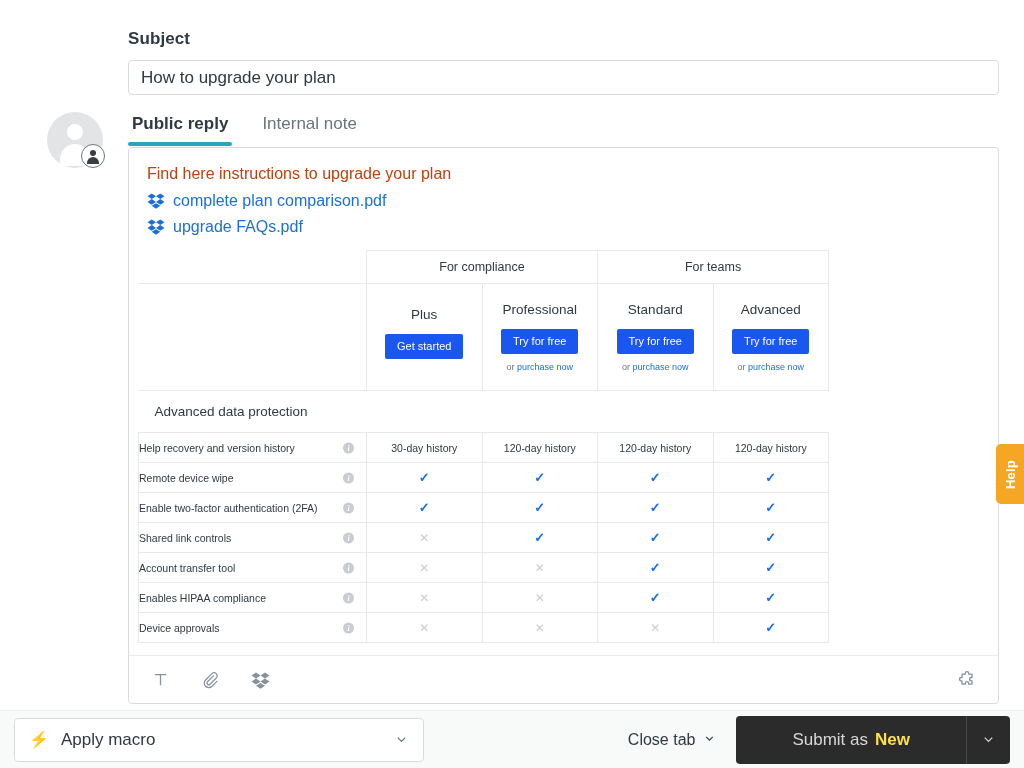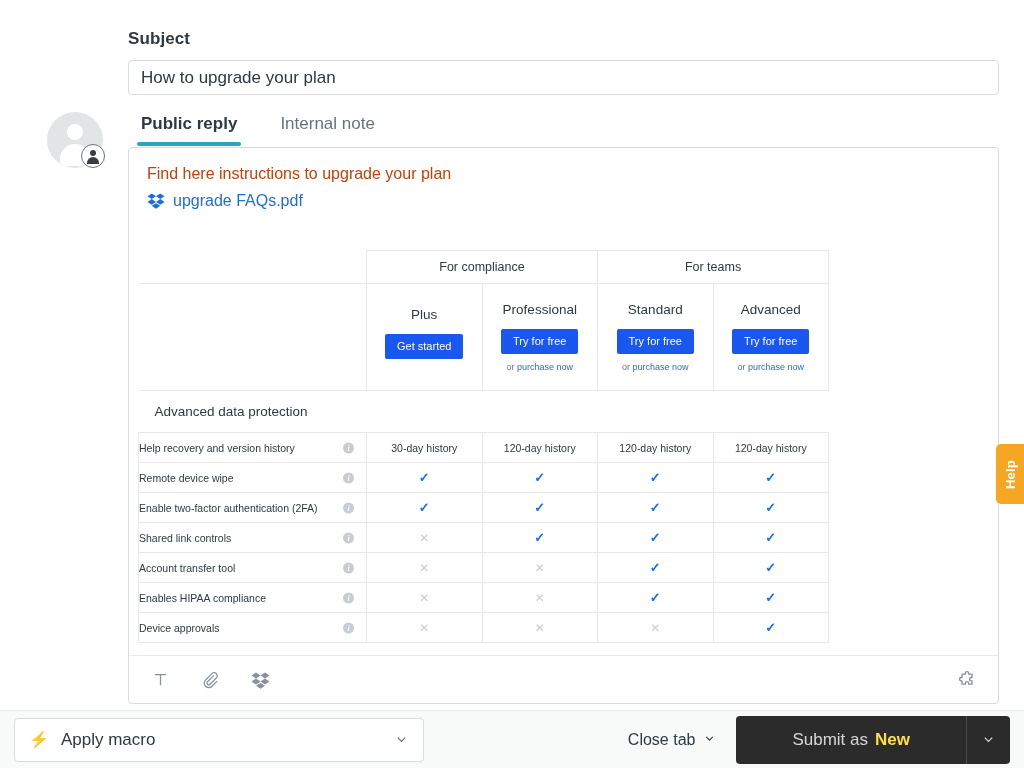--- a/index.html
+++ b/index.html
@@ -52,21 +52,21 @@
   }
   .badge-body {
     position: absolute; top: 12px; left: 50%; transform: translateX(-50%);
     width: 12px; height: 7px; border-radius: 6px 6px 0 0; background: #3a3d40;
   }
 
   
   .tabs { position: absolute; left: 128px; top: 112px; display: flex; gap: 26px; }
   .tab {
     font-size: 17px; color: #68737d; padding: 2px 4px 12px 4px;
-    cursor: pointer; position: relative; white-space: nowrap; margin-left: 9px;
+    cursor: pointer; position: relative; white-space: nowrap;
   }
   .tab.active { color: #2f3941; font-weight: bold; }
   .tab.active::after {
     content: ""; position: absolute; left: 0; right: 0; bottom: 0;
     height: 4px; background: #29a5bf; border-radius: 2px;
   }
 
   
   .composer {
     position: absolute; left: 128px; top: 147px;
@@ -215,20 +215,26 @@
   <div class="tabs">
     <div class="tab active">Public reply</div>
     <div class="tab">Internal note</div>
   </div>
 
   <div class="composer">
     <div class="composer-body">
 
       <div class="intro-line">Find here instructions to upgrade your plan</div>
 
+      <div class="attach-row">
+        <svg class="dbx" width="18" height="17" viewBox="0 0 24 24">
+          <path fill="#1c6fd8" d="M6 2L0 6l6 4 6-4-6-4zm12 0l-6 4 6 4 6-4-6-4zM0 14l6 4 6-4-6-4-6 4zm18-4l-6 4 6 4 6-4-6-4zM6 19.5l6 4 6-4-6-3.5-6 3.5z"></path>
+        </svg>
+        <a class="attach-link">complete plan comparison.pdf</a>
+      </div>
 
       <div class="attach-row">
         <svg class="dbx" width="18" height="17" viewBox="0 0 24 24">
           <path fill="#1c6fd8" d="M6 2L0 6l6 4 6-4-6-4zm12 0l-6 4 6 4 6-4-6-4zM0 14l6 4 6-4-6-4-6 4zm18-4l-6 4 6 4 6-4-6-4zM6 19.5l6 4 6-4-6-3.5-6 3.5z"></path>
         </svg>
         <a class="attach-link">upgrade FAQs.pdf</a>
       </div>
 
       <table class="plan-table">
         <colgroup>

